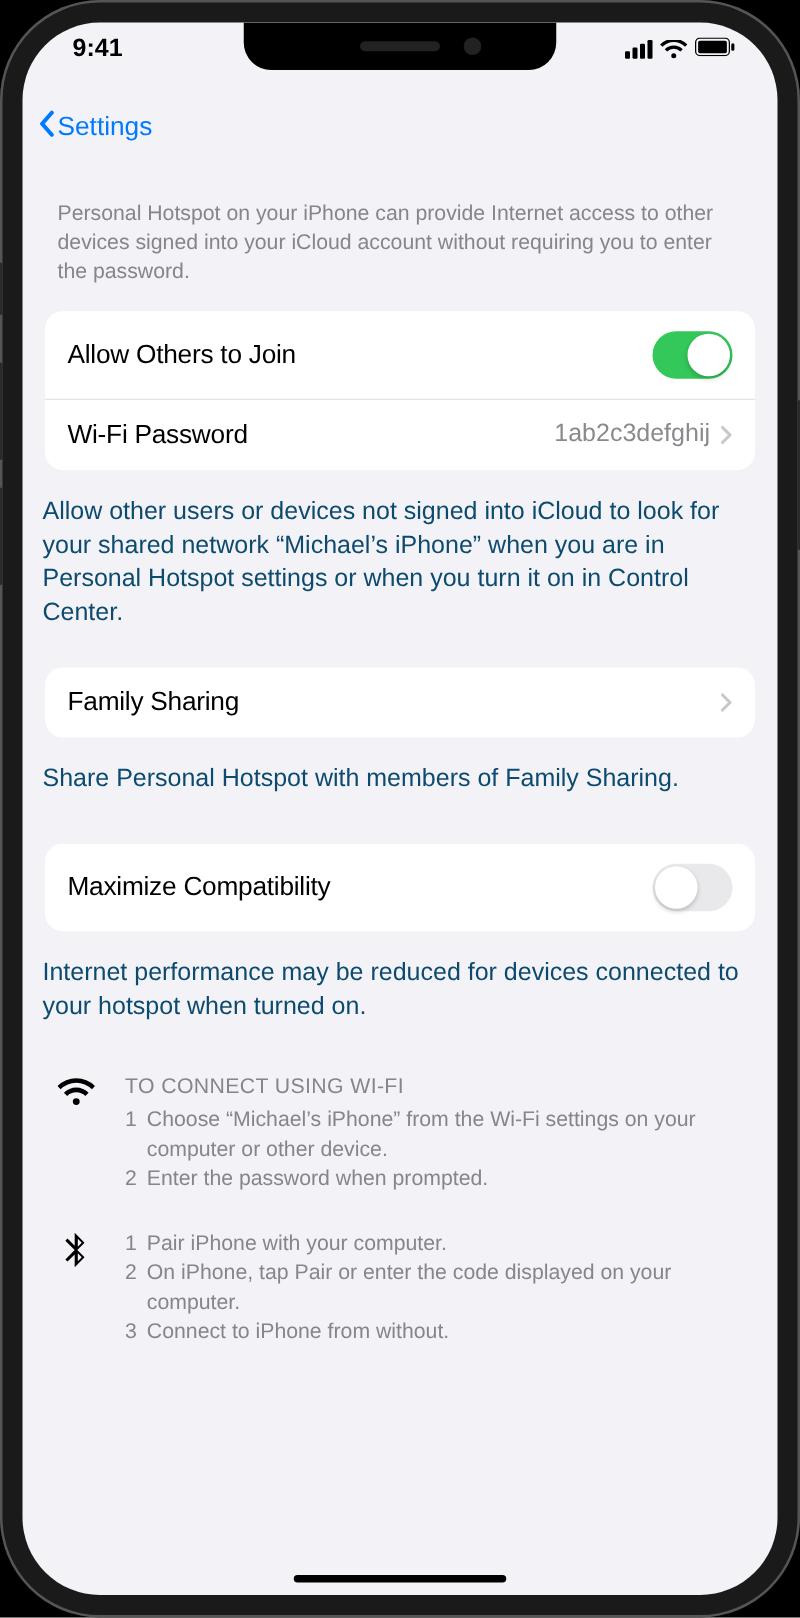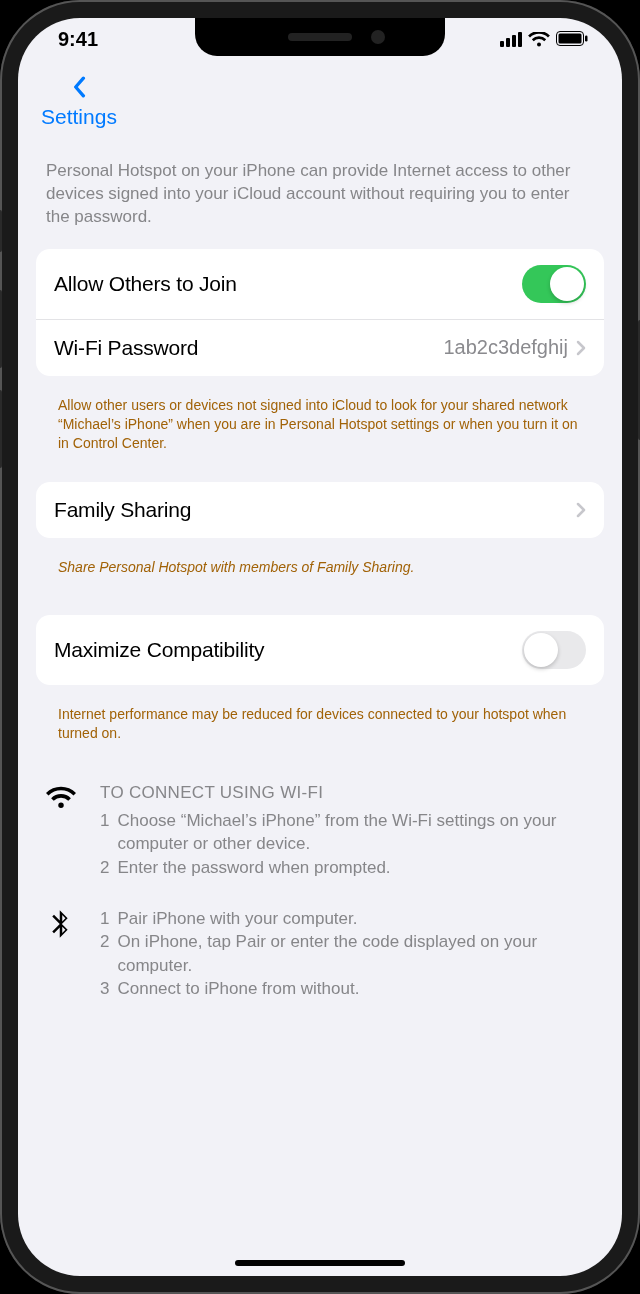--- a/index.html
+++ b/index.html
@@ -16,42 +16,42 @@
 .sb-right { right: -4px; top: 320px; width: 6px; height: 120px; }
 
 .status-bar { height: 56px; display: flex; justify-content: space-between; align-items: flex-start; padding: 10px 34px 0 40px; font-size: 20px; font-weight: 600; }
 .status-right { display:flex; align-items:center; gap:6px; }
 .sig { display:flex; align-items:flex-end; gap:2px; }
 .sig span { width:4px; background:#000; border-radius:1px; }
 .sig span:nth-child(1){height:6px;} .sig span:nth-child(2){height:9px;} .sig span:nth-child(3){height:12px;} .sig span:nth-child(4){height:15px;}
 .wifi-ic svg, .batt svg { display:block; }
 
 .navbar { height: 56px; display:flex; align-items:center; justify-content:center; position:relative; padding: 0 18px; }
-.back { position:absolute; left:23px; display:flex; align-items:center; color:#007aff; font-size:21px; font-weight:400; gap:2px;flex-direction:column; }
+.back { position:absolute; left:12px; display:flex; align-items:center; color:#007aff; font-size:21px; font-weight:400; gap:2px; }
 .back svg { width:14px; height:22px; }
 .nav-title { font-size:21px; font-weight:600; }
 
 .content { height: calc(100% - 112px); overflow:hidden; }
 .section-desc { font-size:17px; color:#868689; line-height:1.35; padding: 30px 28px 10px; }
 .cell-group { background:#fff; border-radius:14px; margin: 10px 18px; overflow:hidden; }
 .cell { display:flex; align-items:center; justify-content:space-between; padding: 16px 18px; font-size:21px;text-align:center; }
 .cell + .cell { border-top:1px solid #e3e3e6; }
 .cell-label { color:#000; letter-spacing:-0.2px; }
 .cell-value { color:#8a8a8e; font-size:20px; display:flex; align-items:center; gap:8px; }
 .chevron { color:#c7c7cc; }
 .chevron svg { width:10px; height:16px; display:block; }
 
 .toggle { width:64px; height:38px; border-radius:19px; position:relative; }
 .toggle.on { background:#34c759; }
 .toggle.off { background:#e9e9eb; }
 .knob { width:34px; height:34px; background:#fff; border-radius:50%; position:absolute; top:2px; box-shadow:0 2px 4px rgba(0,0,0,0.2); }
 .toggle.on .knob { right:2px; }
 .toggle.off .knob { left:2px; }
 
-.footer-desc { font-size:14px; color:#a16207; line-height:1.35; padding: 10px 40px 20px; }
+.footer-desc { font-size:20px; color:#0c4a6e; line-height:1.35; padding: 10px 16px 20px; }
 
 .instructions { padding: 18px 28px 0; }
 .instr-block { display:flex; gap:20px; margin-bottom:28px; }
 .instr-icon { width:34px; flex-shrink:0; padding-top:2px; }
 .instr-icon svg { width:30px; height:30px; }
 .instr-text { flex:1; color:#868689; font-size:17px; line-height:1.38; }
 .instr-title { text-transform:uppercase; letter-spacing:0.3px; margin-bottom:4px; }
 .instr-step { display:flex; gap:8px; }
 .instr-step .num { flex-shrink:0; }
 
@@ -137,21 +137,21 @@
           <div class="cell-value">
             <span class="chevron">
               <svg viewBox="0 0 10 16">
                   <path fill="none" stroke="#c7c7cc" stroke-width="2.5" stroke-linecap="round" stroke-linejoin="round" d="M2 2 L8 8 L2 14"></path>
                 </svg>
             </span>
           </div>
         </div>
       </div>
 
-      <div class="footer-desc" style="padding-bottom:28px;font-style:italic;">Share Personal Hotspot with members of Family Sharing.</div>
+      <div class="footer-desc" style="padding-bottom:28px;">Share Personal Hotspot with members of Family Sharing.</div>
 
       <div class="cell-group">
         <div class="cell">
           <div class="cell-label">Maximize Compatibility</div>
           <div class="toggle off">
               <div class="knob"></div>
             </div>
         </div>
       </div>
 

